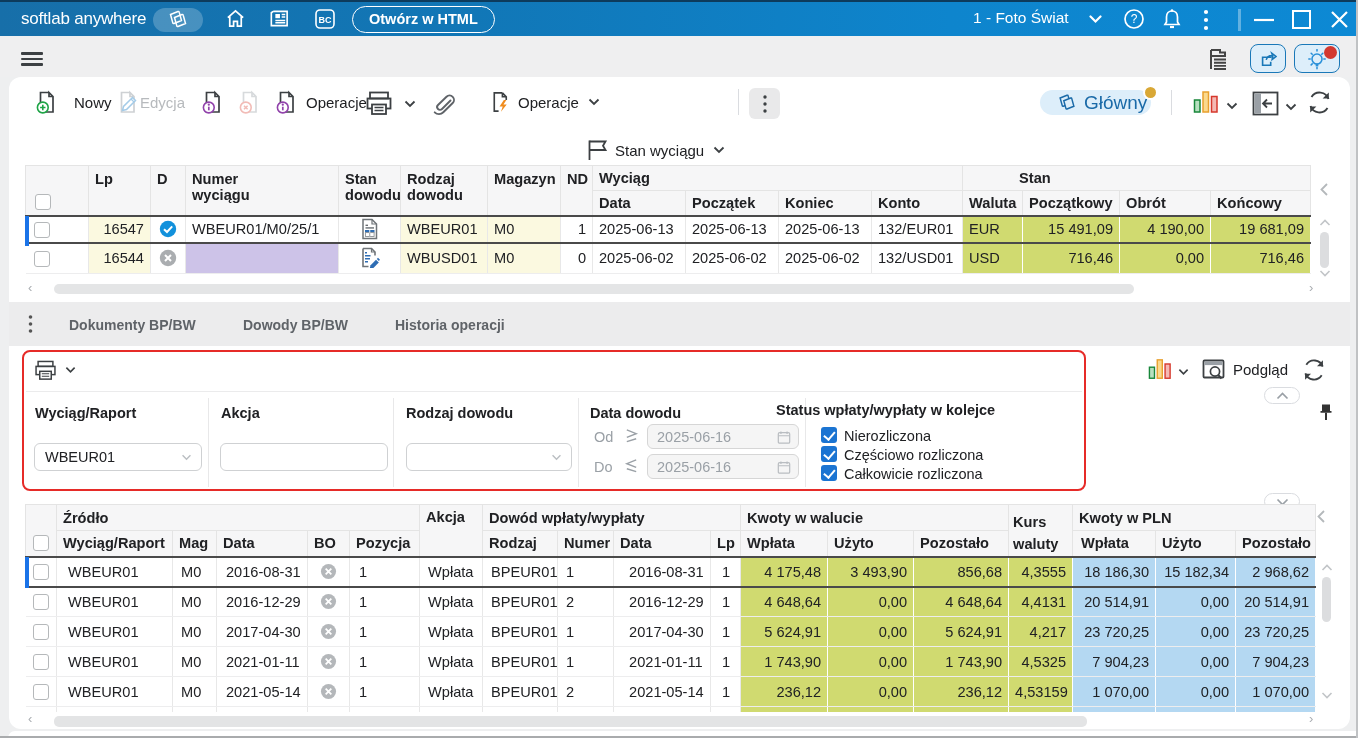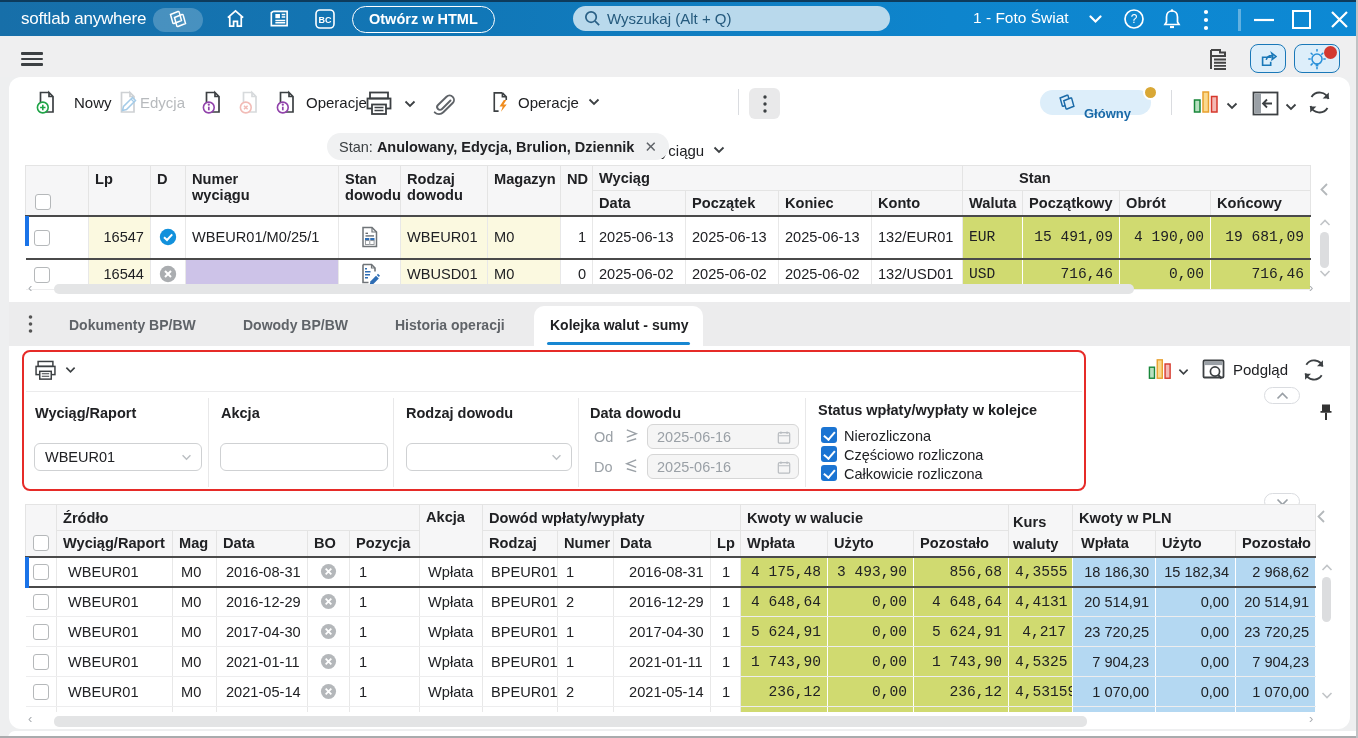--- a/index.html
+++ b/index.html
@@ -31,42 +31,42 @@
   
   #card { position:absolute; left:9px; top:77px; width:1341px; height:652px; background:#fff; border-radius:12px; }
 
   
   #toolbar { position:absolute; left:0; top:0; width:1341px; height:52px; }
   .tbi { position:absolute; top:13px; display:flex; align-items:center; }
   .tbl { font-size:15px; color:#202124; }
   .tbl.dis { color:#b7babd; }
   #dots-btn { position:absolute; left:740px; top:11px; width:31px; height:31px; background:#e9e9ea; border-radius:6px; text-align:center; }
   #glowny { position:absolute; left:1031px; top:13px; width:111px; height:25px; background:#ddeefa; border-radius:13px; }
-  #glowny span { position:absolute; left:44px; top:16px; color:#1a6aa8; font-size:13px; font-weight:700; }
+  #glowny span { position:absolute; left:44px; top:2px; color:#1a6aa8; font-size:19px; font-weight:400; }
   #glowny .dot { position:absolute; right:-7px; top:-5px; width:15px; height:15px; border-radius:50%; background:#d9a836; border:2px solid #fff; }
 
   
   .chip { position:absolute; top:56px; height:27px; background:#f0f1f2; border-radius:14px; font-size:14.5px; color:#3c4043; line-height:27px; padding:0 12px; white-space:nowrap; }
   .chip b { font-weight:700; color:#202124; }
   .chip .x { color:#5f6368; font-size:15px; margin-left:10px; }
 
   
   table { border-collapse:collapse; table-layout:fixed; }
   td,th { font-size:14.6px; padding:0 6px; overflow:hidden; white-space:nowrap; height:24px; line-height:16px; }
   th { font-weight:700; text-align:left; background:#f6f6f7; border:1px solid #e4e4e4; }
   td { border-right:1px solid #e8e8e8; border-bottom:1px solid #ededee; }
   .num { text-align:right; }
   .grn { background:#d0da70; }
   .blu { background:#b4d8f2; }
   .ylw { background:#fbf9e0; }
   .pur { background:#cdc3e8; }
   .cb { width:16px; height:16px; border:1px solid #b5b8ba; border-radius:3px; background:#fff; display:inline-block; vertical-align:middle; }
   tr.sel td { border-top:2px solid #4a4a4a; border-bottom:2px solid #4a4a4a; }
   td svg { margin:0 auto; }
-  .grn { border-right-color:#fff !important;font-family:Liberation Mono, monospace; }
+  .grn { border-right-color:#fff !important; }
   .blu { border-right-color:#fff !important; }
 
   
   #band { position:absolute; left:0; top:225px; width:1341px; height:44px; background:#ececed; }
   .btab { position:absolute; top:15px; font-size:14px; font-weight:700; color:#5f6368; white-space:nowrap; }
   #acttab { position:absolute; left:525px; top:4px; width:169px; height:40px; background:#fff; border-radius:10px 10px 0 0; }
   #acttab span { position:absolute; left:16px; top:11px; font-size:14px; font-weight:700; color:#202124; white-space:nowrap; }
   #acttab .u { position:absolute; left:13px; bottom:1px; width:143px; height:3.5px; background:#1787d2; border-radius:2px; }
 
   
@@ -104,27 +104,20 @@
         <path d="M14.8 7.8 H18.5 M14.8 10.5 H18.5 M8.2 14 H18.5 M8.2 16.5 H18.5" stroke="#fff" stroke-width="1.5"></path>
       </svg>
     </div>
   <div class="tb-btn" style="left:313px;">
       <svg width="24" height="24" viewBox="0 0 24 24">
         <rect x="3" y="3" width="18" height="18" rx="4" fill="none" stroke="#fff" stroke-width="1.6"></rect>
         <text x="12" y="15.8" font-size="9" font-weight="bold" fill="#fff" text-anchor="middle" font-family="Liberation Sans">BC</text>
       </svg>
     </div>
   <div id="btn-html">Otwórz w HTML</div>
-  <div id="searchbox">
-    <svg style="position:absolute;left:10px;top:3px;" width="19" height="19" viewBox="0 0 20 20">
-        <circle cx="8.5" cy="8.5" r="5.5" fill="none" stroke="#2a6086" stroke-width="1.8"></circle>
-        <path d="M12.7 12.7 L17 17" stroke="#2a6086" stroke-width="1.8"></path>
-      </svg>
-    <span>Wyszukaj (Alt + Q)</span>
-  </div>
   <div id="company">1 - Foto Świat</div>
   <div class="tb-btn" style="left:1089px;top:13px;">
       <svg width="13" height="9" viewBox="0 0 13 9">
         <path d="M1.5 1.5 L6.5 6.5 L11.5 1.5" fill="none" stroke="#fff" stroke-width="2.2" stroke-linecap="round"></path>
       </svg>
     </div>
   <div class="tb-btn" style="left:1122px;">
       <svg width="24" height="24" viewBox="0 0 24 24">
         <circle cx="12" cy="12" r="9" fill="none" stroke="#fff" stroke-width="1.7"></circle>
         <text x="12" y="16.4" font-size="12" fill="#fff" text-anchor="middle" font-family="Liberation Sans">?</text>
@@ -310,21 +303,20 @@
     </div>
     <div class="tbi" style="left:1297px;top:12px;">
       <svg width="27" height="27" viewBox="0 0 27 27">
           <path d="M22.5 10 A9.5 9.5 0 0 0 5.5 8 M4.5 17 A9.5 9.5 0 0 0 21.5 19" fill="none" stroke="#3c4043" stroke-width="1.9"></path>
           <path d="M22.8 3.5 V9.6 H16.6 Z" fill="#3c4043"></path>
           <path d="M4.2 23.5 V17.4 H10.4 Z" fill="#3c4043"></path>
         </svg>
     </div>
   </div>
 
-  <div class="chip" style="left:318px;">Stan: <b>Anulowany, Edycja, Brulion, Dziennik</b><span class="x">✕</span></div>
 
   <div id="uppergrid" class="abs" style="left:16px; top:88px;">
     <table style="width:1285px;">
       <colgroup>
           <col style="width:63px">
           <col style="width:62px">
           <col style="width:35px">
           <col style="width:153px">
           <col style="width:62px">
           <col style="width:87px">
@@ -355,21 +347,21 @@
       <tr style="height:25px;">
         <th>Data</th>
             <th>Początek</th>
             <th>Koniec</th>
             <th>Konto</th>
             <th>Waluta</th>
             <th>Początkowy</th>
             <th>Obrót</th>
             <th>Końcowy</th>
       </tr>
-      <tr class="sel" style="height:43px;">
+      <tr class="sel" style="height:27px;">
         <td style="padding-left:8px;"><span class="cb"></span></td>
         <td class="num ylw">16547</td>
         <td>
               <svg width="18" height="18" viewBox="0 0 18 18" style="margin:0 auto;">
                 <circle cx="9" cy="9" r="8.2" fill="#1291dc"></circle>
                 <path d="M5 9.2 L8 12 L13.2 6.4" fill="none" stroke="#fff" stroke-width="2"></path>
               </svg>
             </td>
         <td>WBEUR01/M0/25/1</td>
         <td>
@@ -456,24 +448,20 @@
     <div class="abs" style="left:19px;top:12px;">
         <svg width="5" height="20" viewBox="0 0 5 20">
           <circle cx="2.5" cy="3" r="1.8" fill="#555"></circle>
           <circle cx="2.5" cy="10" r="1.8" fill="#555"></circle>
           <circle cx="2.5" cy="17" r="1.8" fill="#555"></circle>
         </svg>
       </div>
     <span class="btab" style="left:60px;">Dokumenty BP/BW</span>
     <span class="btab" style="left:234px;">Dowody BP/BW</span>
     <span class="btab" style="left:386px;">Historia operacji</span>
-    <div id="acttab">
-        <span>Kolejka walut - sumy</span>
-        <div class="u"></div>
-      </div>
   </div>
 
   <div id="redpanel">
     <svg class="abs" style="left:10px;top:7px;" width="23" height="23" viewBox="0 0 28 27">
         <rect x="5" y="2.5" width="18" height="6" fill="none" stroke="#3c4043" stroke-width="1.8"></rect>
         <rect x="2.5" y="8.5" width="23" height="10" fill="none" stroke="#3c4043" stroke-width="1.8"></rect>
         <rect x="7" y="14.5" width="14" height="9.5" fill="#fff" stroke="#3c4043" stroke-width="1.8"></rect>
         <path d="M9.5 17.5 H18.5 M9.5 20.5 H18.5" stroke="#3c4043" stroke-width="1.3"></path>
       </svg>
     <svg class="abs" style="left:41px;top:14px;" width="11" height="8" viewBox="0 0 12 8">
@@ -481,21 +469,21 @@
       </svg>
     <div class="abs" style="left:2px;top:39px;width:1056px;height:1px;background:#ebebec;"></div>
     <div class="vsep" style="left:184px;top:46px;height:89px;"></div>
     <div class="vsep" style="left:369px;top:46px;height:89px;"></div>
     <div class="vsep" style="left:554px;top:46px;height:89px;"></div>
     <div class="vsep" style="left:781px;top:46px;height:89px;"></div>
     <div class="flabel" style="left:11px;top:53px;">Wyciąg/Raport</div>
     <div class="flabel" style="left:197px;top:53px;">Akcja</div>
     <div class="flabel" style="left:382px;top:53px;">Rodzaj dowodu</div>
     <div class="flabel" style="left:566px;top:53px;">Data dowodu</div>
-    <div class="flabel" style="left:794px;top:50px;">Status wpłaty/wypłaty w kolejce</div>
+    <div class="flabel" style="left:752px;top:50px;">Status wpłaty/wypłaty w kolejce</div>
     <div class="fbox" style="left:10px;top:91px;width:168px;">
       <span class="abs" style="left:10px;top:5px;font-size:14.5px;">WBEUR01</span>
       <svg class="abs" style="right:9px;top:10px;" width="11" height="7" viewBox="0 0 12 8">
           <path d="M1.5 1.5 L6 6 L10.5 1.5" fill="none" stroke="#babec2" stroke-width="1.6"></path>
         </svg>
     </div>
     <div class="fbox" style="left:196px;top:91px;width:168px;"></div>
     <div class="fbox" style="left:382px;top:91px;width:166px;">
       <svg class="abs" style="right:9px;top:10px;" width="11" height="7" viewBox="0 0 12 8">
           <path d="M1.5 1.5 L6 6 L10.5 1.5" fill="none" stroke="#babec2" stroke-width="1.6"></path>

